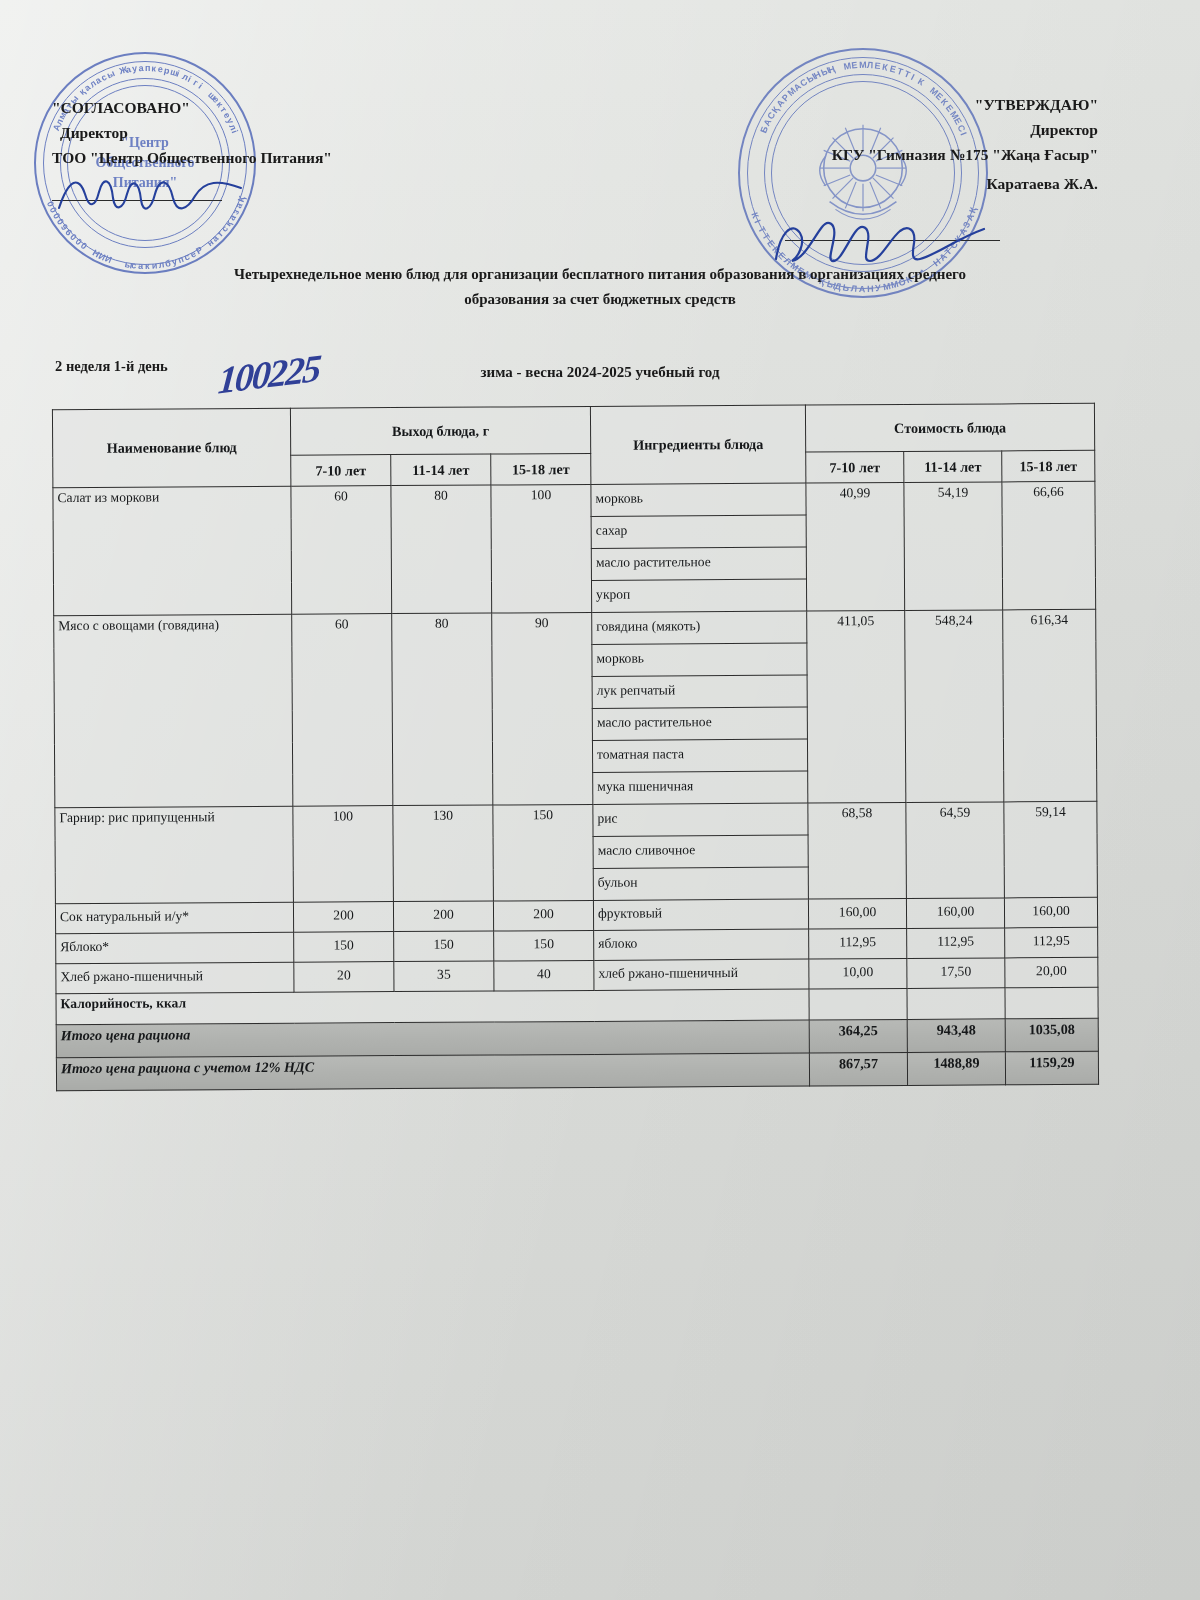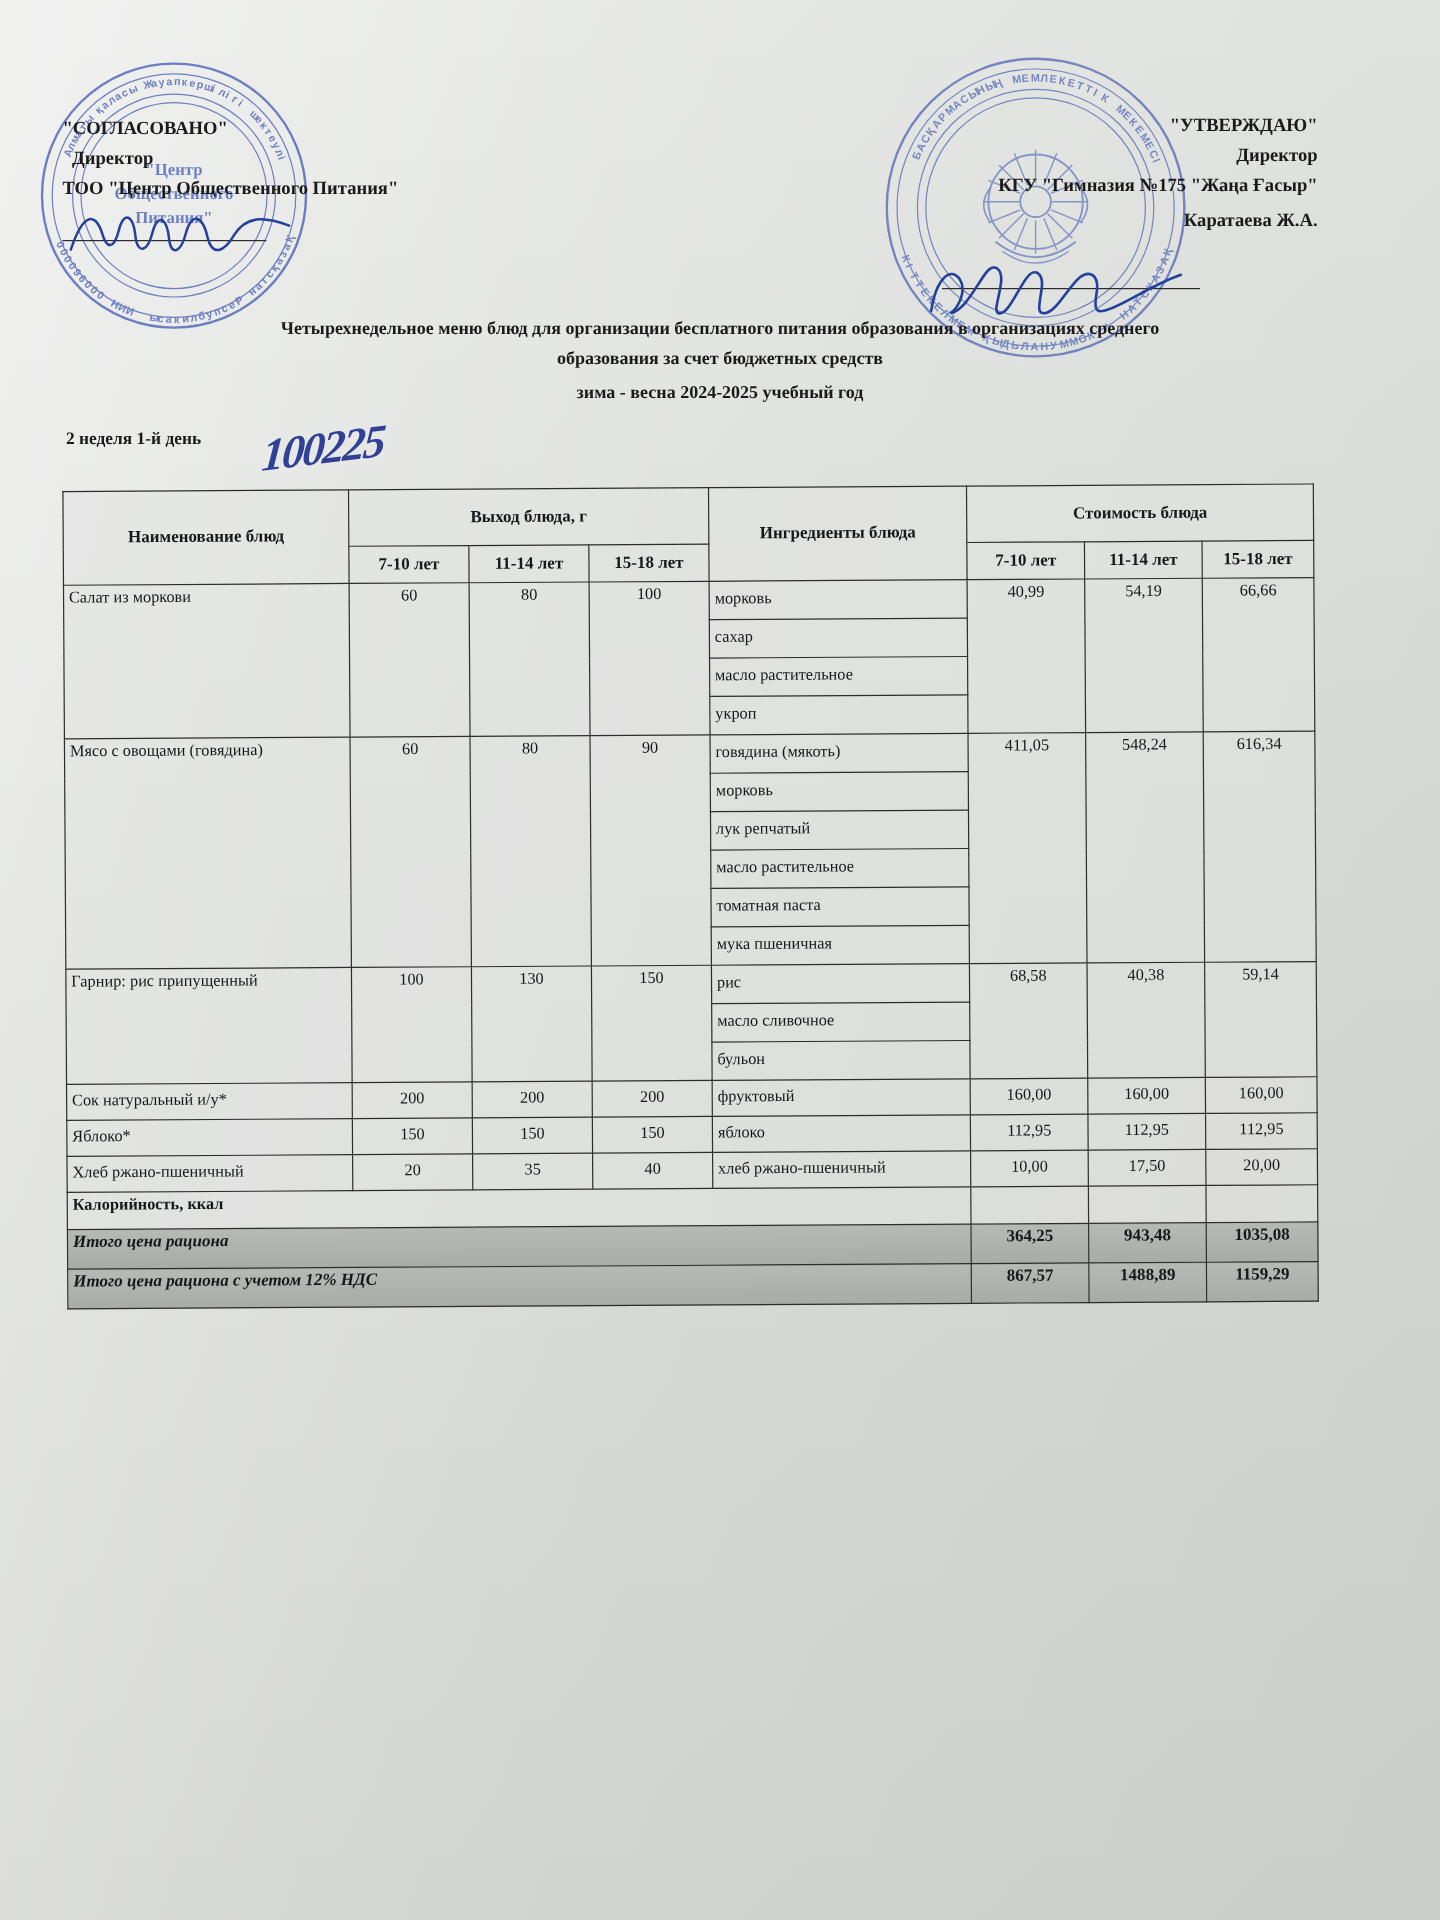--- a/index.html
+++ b/index.html
@@ -121,21 +121,21 @@
     left: 100px;
     top: 262px;
     width: 1000px;
     text-align: center;
     font-weight: 700;
     font-size: 15px;
     line-height: 25px;
   }
   .doc-title .t1 { display: block; }
   .doc-title .t2 { display: block; }
-  .doc-title .t3 { display: block; padding-top: 4px; }
+  .doc-title .t3 { display: block; padding-top: 4px; margin-top: 44px; }
 
   
   #week-day-label {
     position: absolute;
     left: 55px;
     top: 358px;
     font-size: 14.5px;
     font-weight: 700;
   }
 
@@ -494,21 +494,21 @@
           <tr>
             <td class="ingr ingr-cell">мука пшеничная</td>
           </tr>
           <tr>
             <td rowspan="3" class="dish">Гарнир: рис припущенный</td>
             <td rowspan="3" class="c">100</td>
             <td rowspan="3" class="c">130</td>
             <td rowspan="3" class="c">150</td>
             <td class="ingr ingr-cell">рис</td>
             <td rowspan="3" class="money">68,58</td>
-            <td rowspan="3" class="money">40,38</td>
+            <td rowspan="3" class="money">64,59</td>
             <td rowspan="3" class="money">59,14</td>
           </tr>
           <tr>
             <td class="ingr ingr-cell">масло сливочное</td>
           </tr>
           <tr>
             <td class="ingr ingr-cell">бульон</td>
           </tr>
           <tr class="slim">
             <td rowspan="1" class="dish">Сок натуральный и/у*</td>

